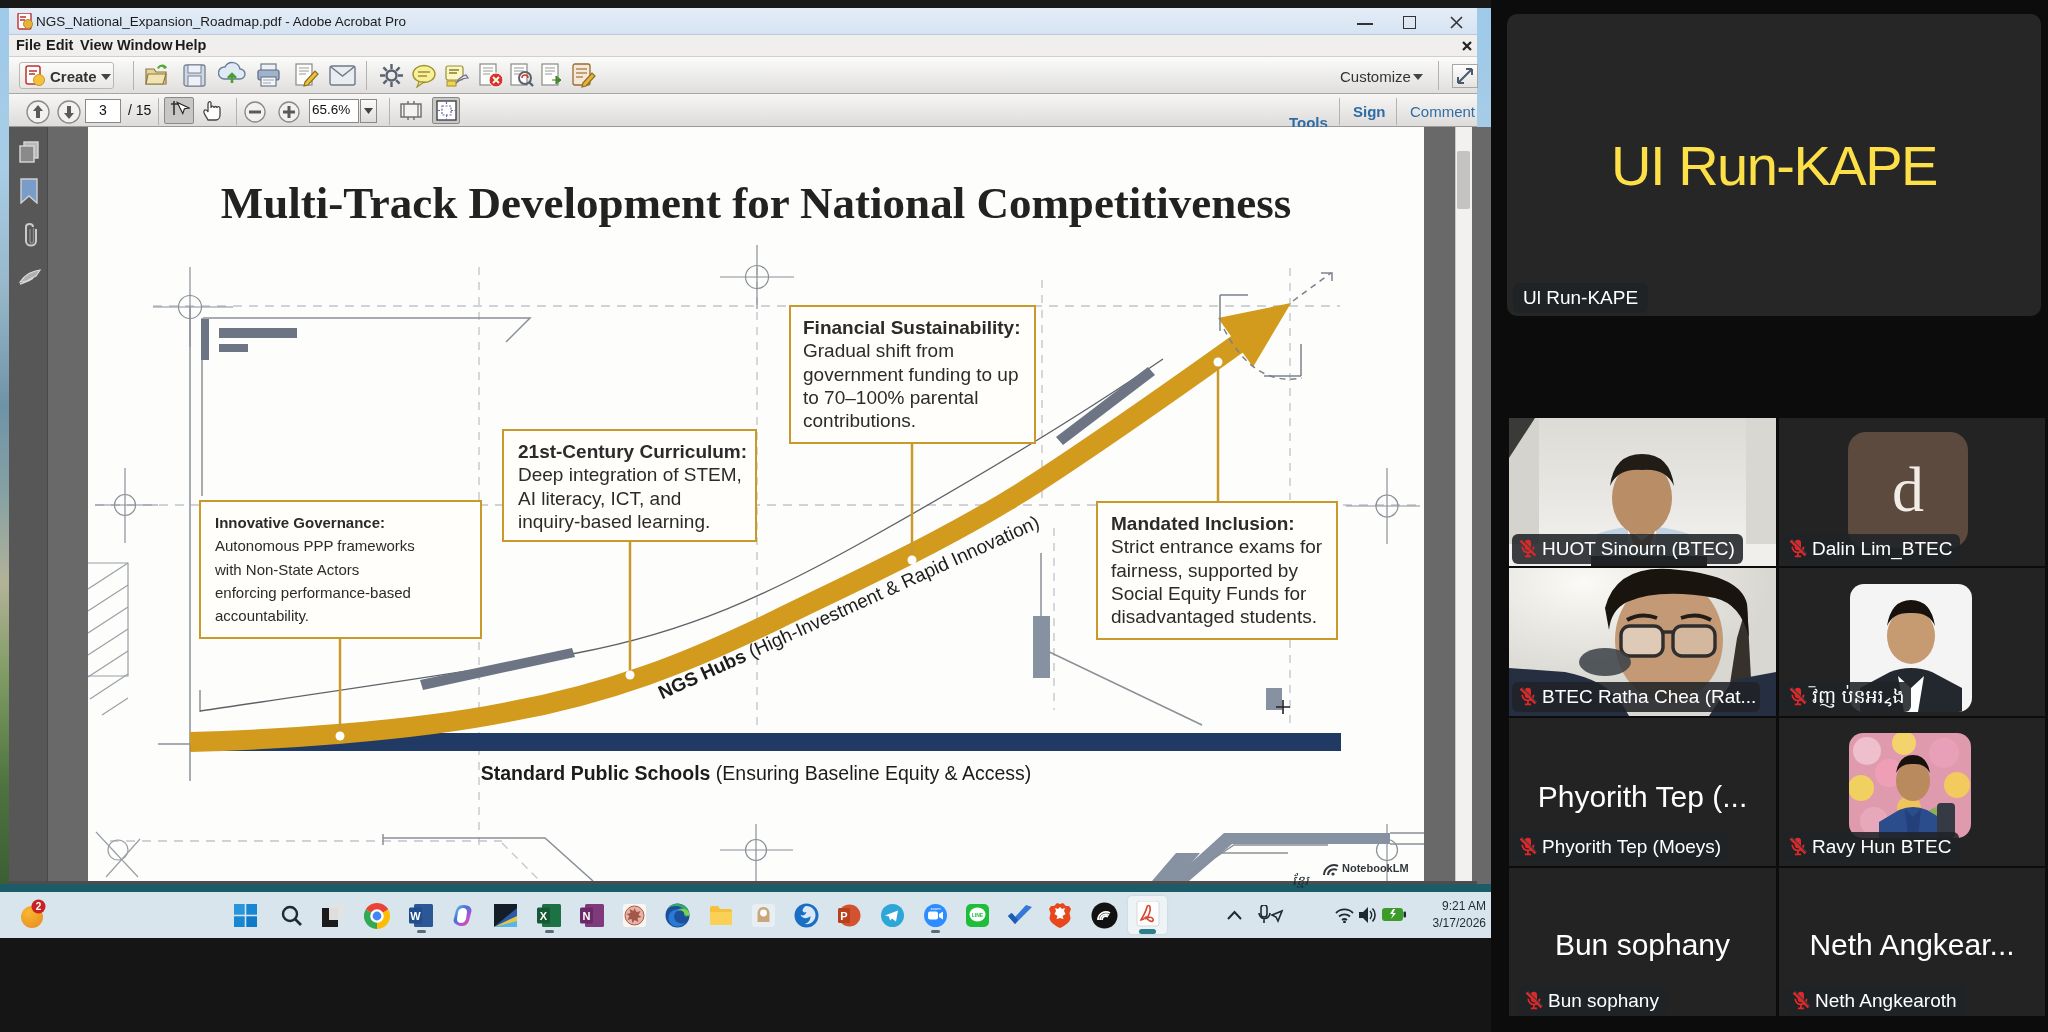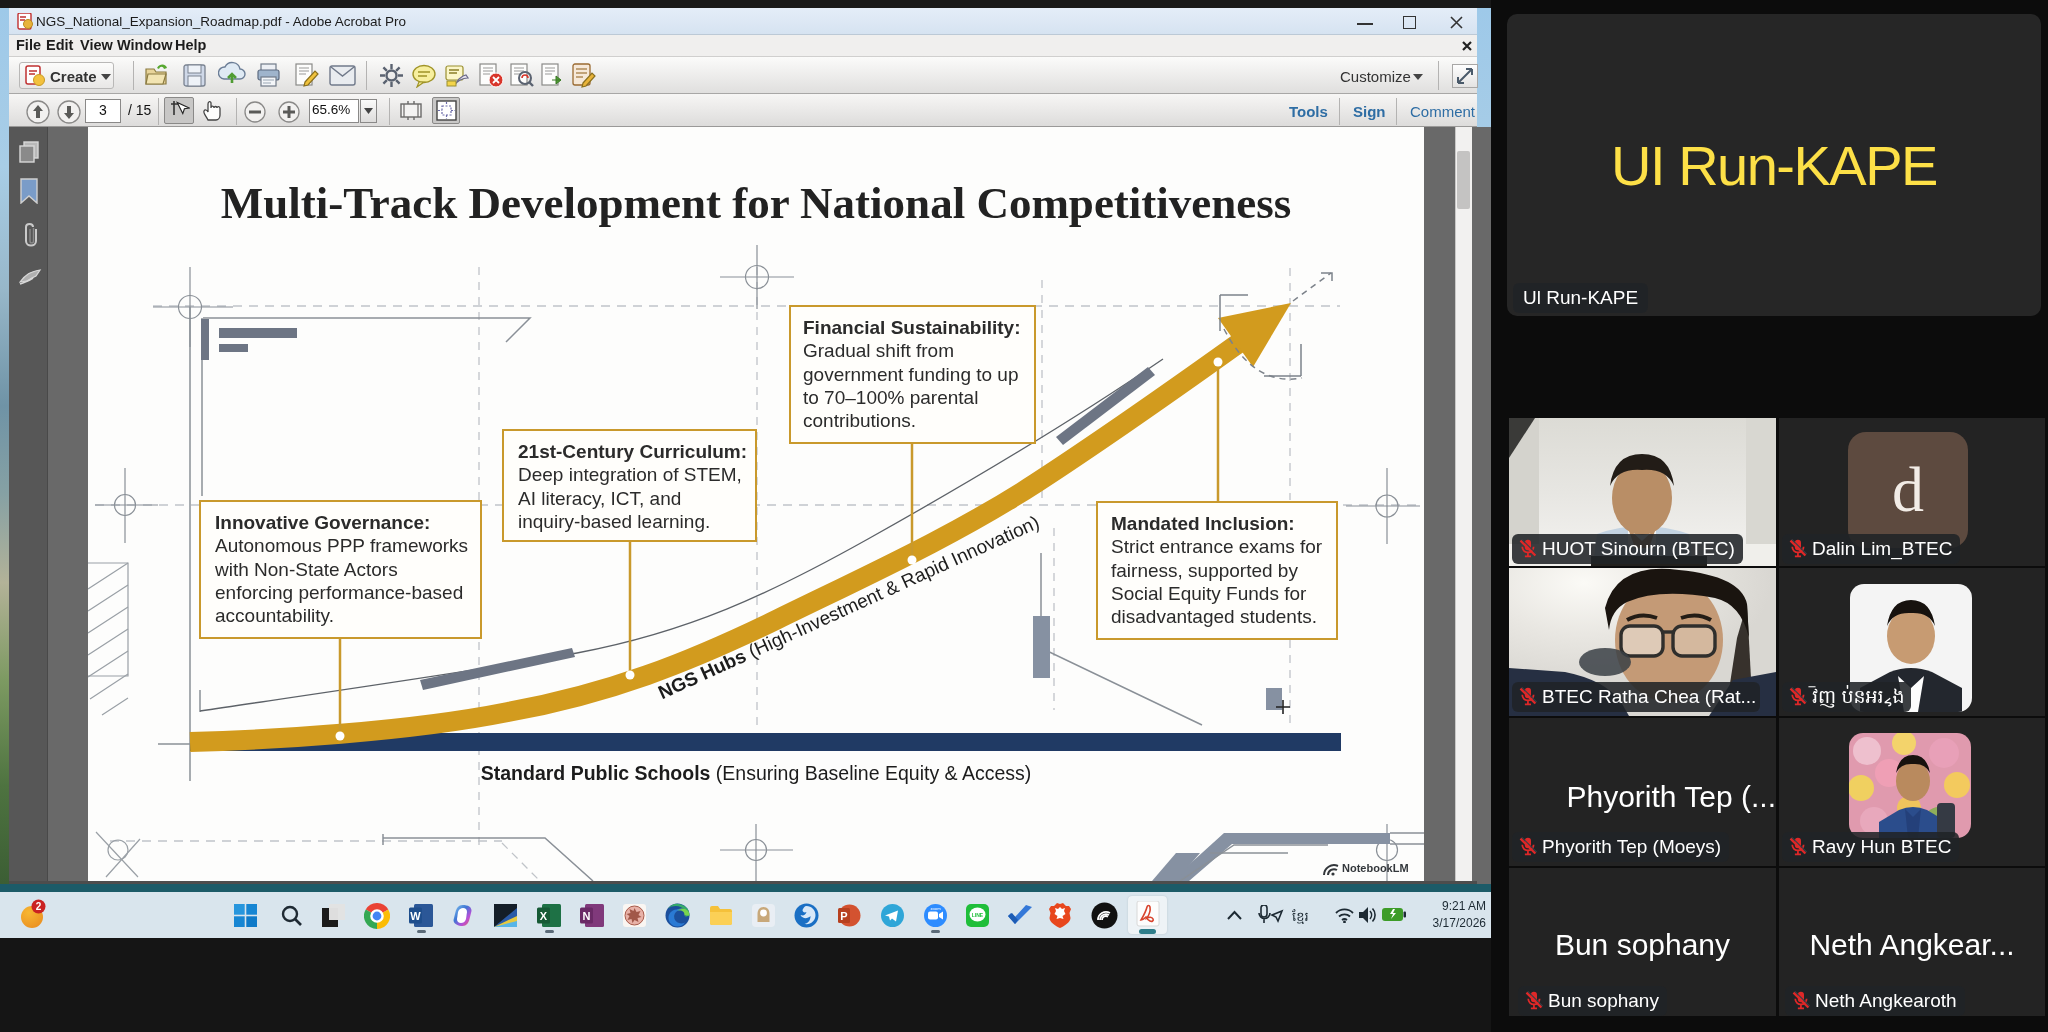--- a/index.html
+++ b/index.html
@@ -220,21 +220,21 @@
       <rect x="1" y="4" width="20" height="13" fill="#f4f3f2" stroke="#6a6968" stroke-width="1.4"></rect>
       <path d="M4 4v13M18 4v13" stroke="#6a6968" stroke-width="1.2"></path>
       <path d="M8 1v3M8 17v3M14 1v3M14 17v3" stroke="#6a6968" stroke-width="1.4"></path>
     </svg>
     <div class="abs" style="left:423px;top:89px;width:28px;height:27px;background:#c8c7c6;border:1px solid #8a8988;border-radius:2px;"></div>
     <svg class="abs" style="left:427px;top:92px;" width="21" height="21" viewBox="0 0 21 21">
       <rect x="1" y="1" width="19" height="19" fill="#fff" stroke="#444" stroke-width="1.4"></rect>
       <path d="M6 6h9v9H6zM10.5 2v4M10.5 15v4M2 10.5h4M15 10.5h4" stroke="#6a6aa8" stroke-width="1.2" fill="none" stroke-dasharray="2 1.5"></path>
     </svg>
 
-    <div class="abs" style="left:1280px;top:95px;font-size:15px;font-weight:700;color:#2e6da4;">Tools</div>
+    <div class="abs" style="left:1280px;top:106px;font-size:15px;font-weight:700;color:#2e6da4;">Tools</div>
     <div class="vsep" style="left:1330px;top:90px;height:27px;"></div>
     <div class="abs" style="left:1344px;top:95px;font-size:15px;font-weight:700;color:#2e6da4;">Sign</div>
     <div class="vsep" style="left:1387px;top:90px;height:27px;"></div>
     <div class="abs" style="left:1401px;top:95px;font-size:15px;font-weight:400;color:#2e6da4;">Comment</div>
     <div id="content">
       <div id="sidebar"></div>
       <svg class="abs" style="left:8px;top:13px;" width="24" height="24" viewBox="0 0 24 24">
         <rect x="7" y="2" width="14" height="16" fill="#b8b8b8" stroke="#d8d8d8" stroke-width="1.4"></rect>
         <rect x="3" y="6" width="14" height="16" fill="#8a8a8a" stroke="#d8d8d8" stroke-width="1.4"></rect>
       </svg>
@@ -349,21 +349,21 @@
           <g stroke="#33373b" stroke-width="2" fill="none">
             <path d="M1236 748 a10 10 0 0 1 14 -9"></path>
             <path d="M1240 748 a6 6 0 0 1 9 -5"></path>
             <circle cx="1245" cy="747" r="1.6" fill="#33373b" stroke="none"></circle>
           </g>
         </svg>
 
         <div class="abs" style="left:0;top:50px;width:1336px;text-align:center;font-family:'Liberation Serif',serif;font-weight:700;font-size:45px;color:#222;">Multi‑Track Development for National Competitiveness</div>
 
         <div class="abs" style="left:111px;top:373px;width:283px;height:139px;background:#fffefb;border:2.5px solid #c9992c;"></div>
-        <div class="abs" style="left:127px;top:384px;font-size:19px;line-height:23.3px;color:#2b2b2b;"><b>Innovative Governance:</b><br>Autonomous PPP frameworks<br>with Non‑State Actors<br>enforcing performance-based<br>accountability.</div>
+        <div class="abs" style="left:127px;top:384px;font-size:15px;line-height:23.3px;color:#2b2b2b;"><b>Innovative Governance:</b><br>Autonomous PPP frameworks<br>with Non‑State Actors<br>enforcing performance-based<br>accountability.</div>
         <div class="abs" style="left:414px;top:302px;width:255px;height:113px;background:#fffefb;border:2.5px solid #c9992c;"></div>
         <div class="abs" style="left:430px;top:313px;font-size:19px;line-height:23.3px;color:#2b2b2b;"><b>21st-Century Curriculum:</b><br>Deep integration of STEM,<br>AI literacy, ICT, and<br>inquiry-based learning.</div>
         <div class="abs" style="left:701px;top:178px;width:247px;height:139px;background:#fffefb;border:2.5px solid #c9992c;"></div>
         <div class="abs" style="left:715px;top:189px;font-size:19px;line-height:23.3px;color:#2b2b2b;"><b>Financial Sustainability:</b><br>Gradual shift from<br>government funding to up<br>to 70–100% parental<br>contributions.</div>
         <div class="abs" style="left:1008px;top:374px;width:242px;height:139px;background:#fffefb;border:2.5px solid #c9992c;"></div>
         <div class="abs" style="left:1023px;top:385px;font-size:19px;line-height:23.3px;color:#2b2b2b;"><b>Mandated Inclusion:</b><br>Strict entrance exams for<br>fairness, supported by<br>Social Equity Funds for<br>disadvantaged students.</div>
 
         <div class="abs" style="left:567px;top:557px;font-size:19px;color:#1c1c1c;transform:rotate(-24.5deg);transform-origin:0 0;white-space:nowrap;"><b>NGS Hubs</b> (High‑Investment &amp; Rapid Innovation)</div>
 
         <div class="abs" style="left:0;top:635px;width:1336px;text-align:center;font-size:19.5px;color:#1c1c1c;"><b>Standard Public Schools</b> (Ensuring Baseline Equity &amp; Access)</div>
@@ -532,21 +532,21 @@
   <div class="abs" style="left:1139px;top:929px;width:17px;height:5px;border-radius:2.5px;background:#2e7d8a;"></div>
 
   <svg class="abs" style="left:1227px;top:910px;" width="15" height="10" viewBox="0 0 15 10">
       <path d="M1 9l6.5-7L14 9" fill="none" stroke="#1d2a33" stroke-width="2"></path>
     </svg>
   <svg class="abs" style="left:1258px;top:905px;" width="26" height="22" viewBox="0 0 26 22">
     <rect x="3" y="0" width="6" height="12" rx="3" fill="none" stroke="#1d2a33" stroke-width="1.6"></rect>
     <path d="M1 8a5.5 5.5 0 0 0 11 0M6 14v4" stroke="#1d2a33" stroke-width="1.6" fill="none"></path>
     <path d="M14 10l10-4-4 10-2-4z" fill="none" stroke="#1d2a33" stroke-width="1.6"></path>
   </svg>
-  <div class="tray" style="left:1292px;top:908px;font-size:13px;">ខ្មែរ</div>
+  <div class="tray" style="left:1292px;top:872px;font-size:13px;font-style:italic;">ខ្មែរ</div>
   <svg class="abs" style="left:1334px;top:907px;" width="21" height="16" viewBox="0 0 21 16">
     <path d="M2 6a12 12 0 0 1 17 0M5 9.5a8 8 0 0 1 11 0M8 13a4 4 0 0 1 5 0" fill="none" stroke="#1d2a33" stroke-width="1.8"></path>
     <circle cx="10.5" cy="15" r="1.4" fill="#1d2a33"></circle>
   </svg>
   <svg class="abs" style="left:1358px;top:906px;" width="20" height="18" viewBox="0 0 20 18">
     <path d="M1 6h4l5-5v16l-5-5H1z" fill="#1d2a33"></path>
     <path d="M12 5a6 6 0 0 1 0 8M14.5 2.5a9.5 9.5 0 0 1 0 13" fill="none" stroke="#1d2a33" stroke-width="1.6"></path>
   </svg>
   <svg class="abs" style="left:1382px;top:907px;" width="24" height="15" viewBox="0 0 24 15">
     <rect x="0" y="1" width="21" height="13" rx="3" fill="#3d9c28"></rect>
@@ -618,21 +618,21 @@
       <svg class="abs" style="left:71px;top:16px;border-radius:14px;" width="122" height="128" viewBox="0 0 122 128">
         <rect width="122" height="128" fill="#f4f4f4"></rect>
         <ellipse cx="61" cy="52" rx="24" ry="28" fill="#c79b72"></ellipse>
         <path d="M37 42 q4 -26 24 -26 q20 0 24 26 q-6 -14 -24 -13 q-18 -1 -24 13z" fill="#17120e"></path>
         <path d="M10 128 v-24 l30 -16 q21 -8 42 0 l30 16 v24z" fill="#23272e"></path>
         <path d="M48 92 l13 12 13 -12 -6 36 h-14z" fill="#fdfdfd"></path>
       </svg>
     </div>
 
     <div class="vtile" style="left:18px;top:718px;width:267px;height:148px;">
-      <div class="bignm" style="top:62px;text-align:right;">Phyorith Tep (...</div>
+      <div class="bignm" style="top:62px;">Phyorith Tep (...</div>
     </div>
 
     <div class="vtile" style="left:288px;top:718px;width:266px;height:148px;">
       <svg class="abs" style="left:70px;top:15px;border-radius:14px;" width="122" height="105" viewBox="0 0 122 105">
         <rect width="122" height="105" fill="#e09aae"></rect>
         <g>
           <circle cx="18" cy="18" r="14" fill="#eec0ce"></circle>
           <circle cx="55" cy="10" r="12" fill="#f3d36b"></circle>
           <circle cx="95" cy="20" r="15" fill="#e8a0b8"></circle>
           <circle cx="12" cy="55" r="13" fill="#f0d060"></circle>

